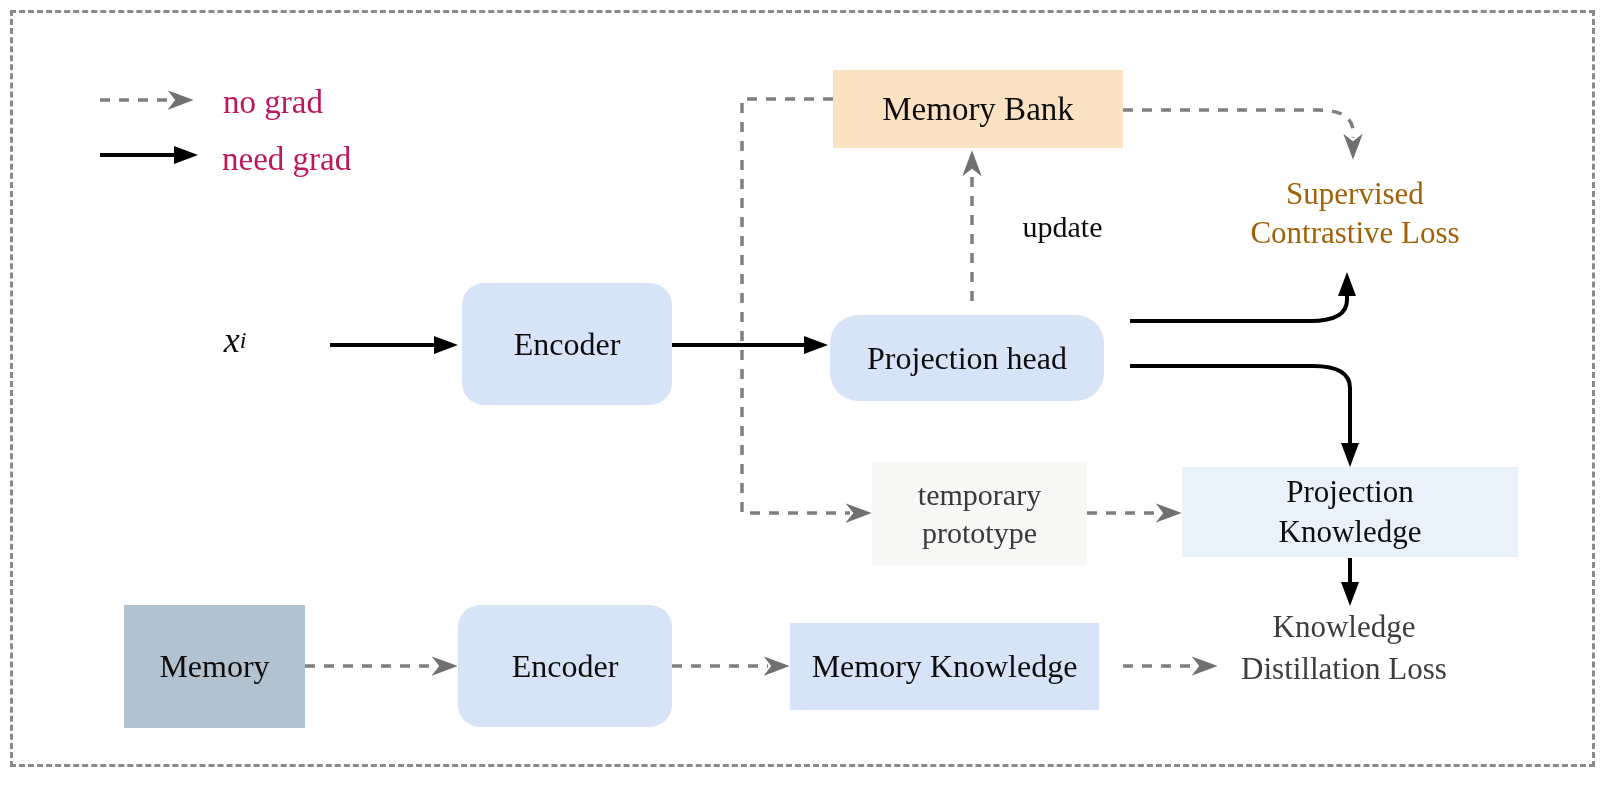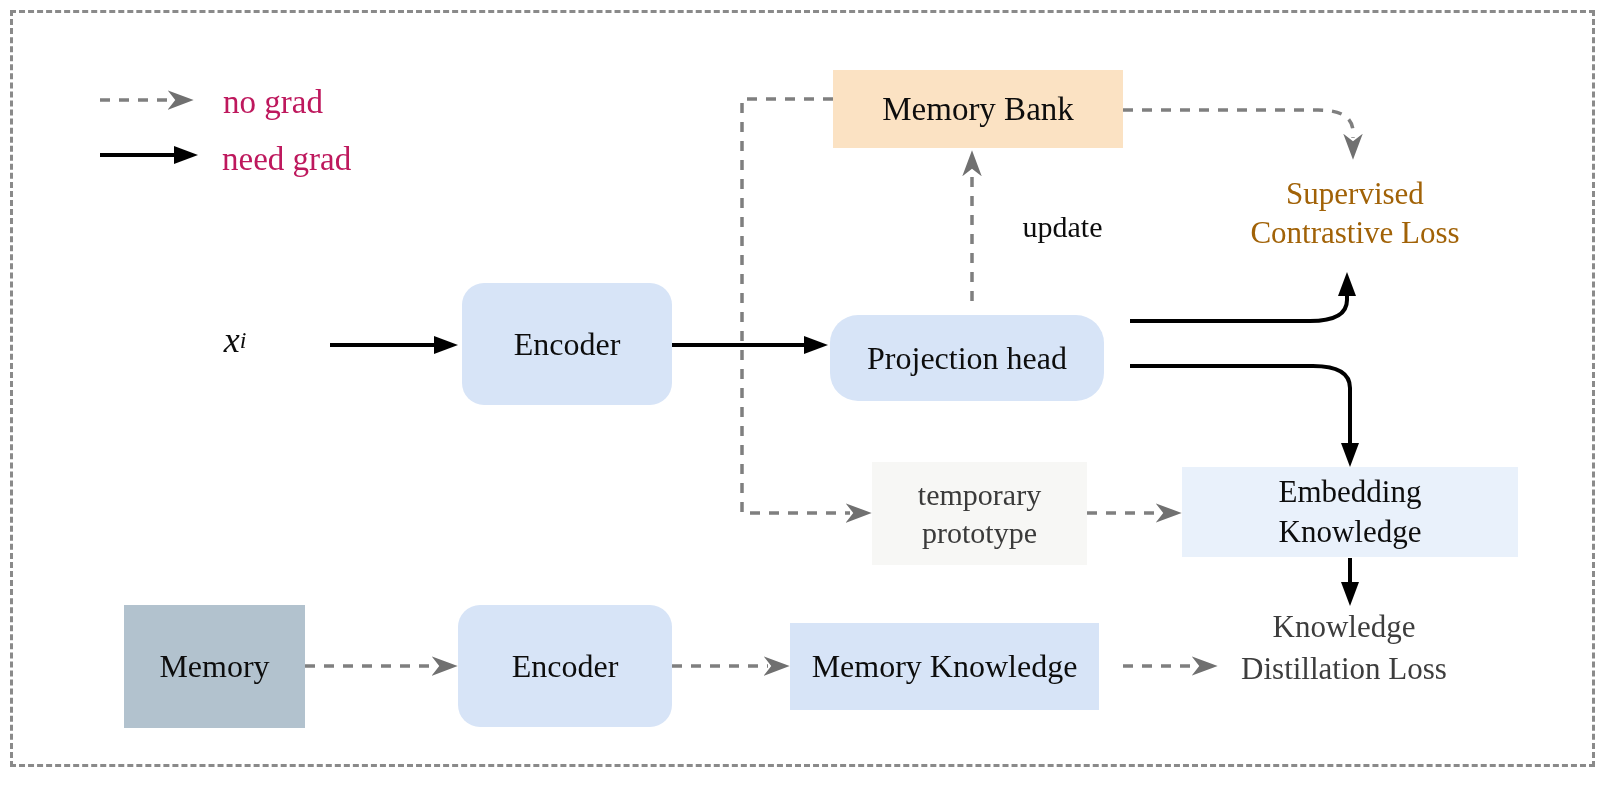--- a/index.html
+++ b/index.html
@@ -87,21 +87,21 @@
     <span>Projection head</span>
   </div>
 
   <div class="node temporary-prototype multiline" style="background: rgb(247, 247, 245);">temporary
 prototype</div>
 
   <div class="node memory-bank" style="background: rgb(251, 226, 195);">
     <span>Memory Bank</span>
   </div>
 
-  <div class="node embedding-knowledge multiline" style="background: rgb(233, 241, 251);">Embedding
+  <div class="node embedding-knowledge multiline" style="background: rgb(233, 241, 251);">Projection
 Knowledge</div>
 
   <div class="node memory" style="background: rgb(178, 194, 206);">
     <span>Memory</span>
   </div>
 
   <div class="node encoder-bottom" style="background: rgb(215, 228, 247);">
     <span>Encoder</span>
   </div>
 

